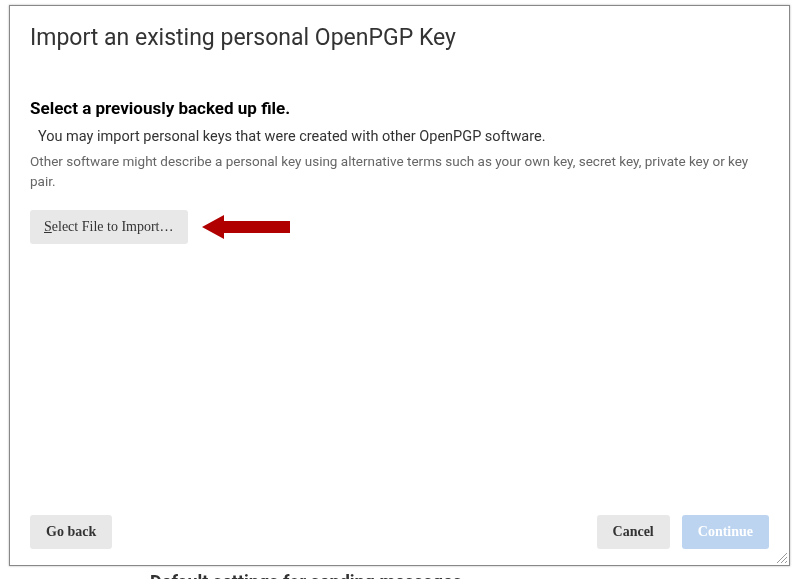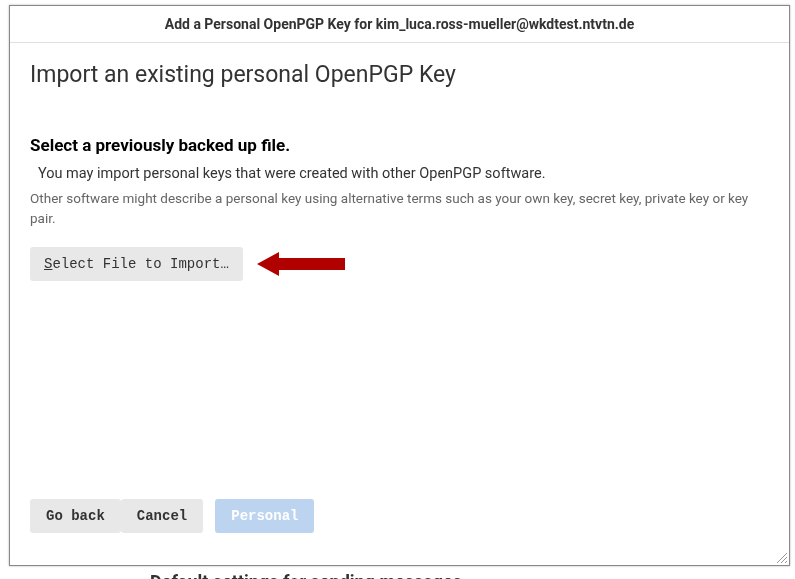--- a/index.html
+++ b/index.html
@@ -87,40 +87,41 @@
       gap: 14px;
     }
     .btn {
       padding: 9px 16px;
       font-size: 14px;
       background: #e8e8e8;
       border: none;
       border-radius: 3px;
       cursor: pointer;
       color: #333;
-      font-family: Liberation Mono, monospace;
+      font-family: Liberation Serif, serif;
     }
     .btn-select {
       font-size: 14px;
       padding: 9px 14px;
     }
     .btn-select .underline {
       text-decoration: underline;
     }
     .arrow-annotation {
       display: inline-flex;
       align-items: center;
     }
     .arrow-svg {
       width: 88px;
       height: 28px;
     }
     .dialog-footer {
-      padding: 14px 20px 32px 20px;
+      padding: 14px 20px 16px 20px;
       display: flex;
+      justify-content: space-between;
       align-items: center;
     }
     .footer-left {
       display: flex;
       gap: 8px;
     }
     .footer-right {
       display: flex;
       gap: 12px;
     }
@@ -144,21 +145,20 @@
     }
   </style>
 </head>
 <body>
 
 <div class="background-content">
   <div class="bg-text-4">Default settings for sending messages</div>
 </div>
 
 <div class="dialog-overlay">
-  <div class="dialog-header">Add a Personal OpenPGP Key for kim_luca.ross-mueller@wkdtest.ntvtn.de</div>
 
   <div class="dialog-body">
     <h1 class="heading-main">Import an existing personal OpenPGP Key</h1>
     <h2 class="heading-sub">Select a previously backed up file.</h2>
     <p class="body-text">You may import personal keys that were created with other OpenPGP software.</p>
     <p class="hint-text">Other software might describe a personal key using alternative terms such as your own key, secret key, private key or key pair.</p>
 
     <div class="select-button-row">
       <button class="btn btn-select"><span class="underline">S</span><span>elect File to Import…</span></button>
       <span class="arrow-annotation">
@@ -168,21 +168,21 @@
       </span>
     </div>
   </div>
 
   <div class="dialog-footer">
     <div class="footer-left">
       <button class="btn btn-go-back">Go back</button>
     </div>
     <div class="footer-right">
       <button class="btn btn-cancel">Cancel</button>
-      <button class="btn btn-continue">Personal</button>
+      <button class="btn btn-continue">Continue</button>
     </div>
   </div>
 
   <svg class="resize-grip" viewBox="0 0 14 14">
     <line x1="3" y1="13" x2="13" y2="3" stroke="#999" stroke-width="1"></line>
     <line x1="7" y1="13" x2="13" y2="7" stroke="#999" stroke-width="1"></line>
     <line x1="11" y1="13" x2="13" y2="11" stroke="#999" stroke-width="1"></line>
   </svg>
 </div>
 

